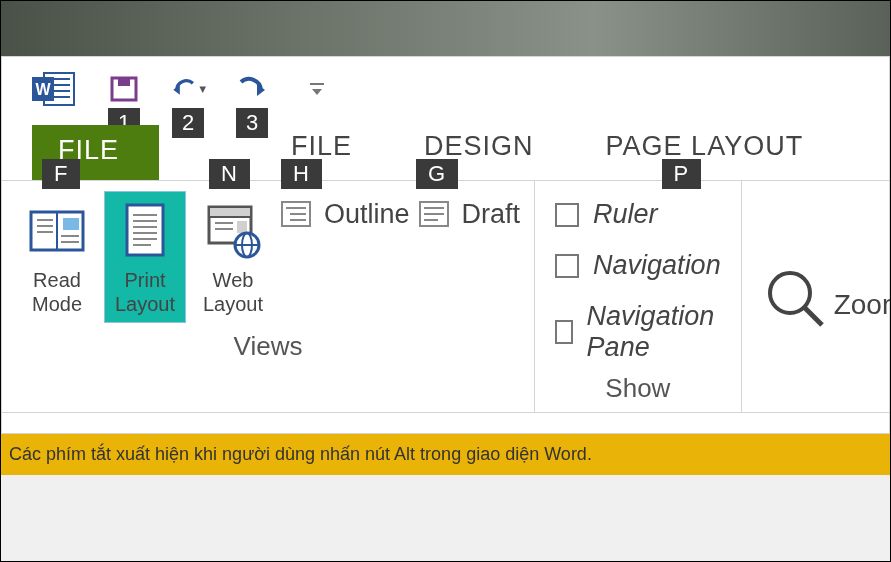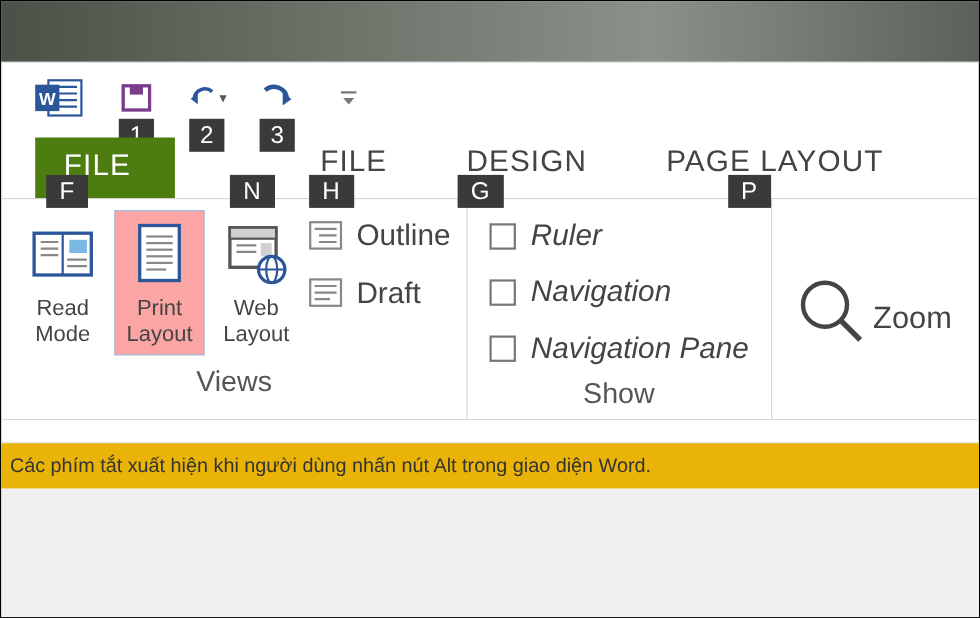--- a/index.html
+++ b/index.html
@@ -15,24 +15,24 @@
     .tab-key-tip { position: absolute; top: 34px; background: #3a3a3a; color: #fff; font-size: 22px; padding: 2px 12px; font-weight: 400; }
     .customize-arrow { width: 18px; height: 18px; color: #777; margin-left: 10px; }
     .tabs { display: flex; align-items: flex-start; padding: 10px 0 0 30px; gap: 48px; position: relative; }
     .tab { font-size: 27px; color: #444; letter-spacing: 1px; position: relative; padding: 6px 12px 12px 12px; cursor: pointer; }
     .tab.file { background: #4d7c0f; color: #fff; font-weight: 500; padding: 10px 40px 14px 26px; }
     .ribbon { display: flex; border-top: 1px solid #d4d4d4; border-bottom: 1px solid #d4d4d4; background: #fff; }
     .group { border-right: 1px solid #d4d4d4; padding: 10px 14px 8px 14px; display: flex; flex-direction: column; align-items: center; }
     .group-row { display: flex; align-items: flex-start; gap: 6px; }
     .group-label { font-size: 26px; color: #555; margin-top: 8px; }
     .big-btn { display: flex; flex-direction: column; align-items: center; padding: 6px 8px; cursor: pointer; border: 1px solid transparent; }
-    .big-btn.selected { background: #fca5a5; border: 1px solid #92c0e0; }
+    .big-btn.selected { background: #14b8a6; border: 1px solid #92c0e0; }
     .big-btn .icon-box { width: 64px; height: 64px; display: flex; align-items: center; justify-content: center; }
     .big-btn .btn-label { font-size: 20px; color: #444; text-align: center; line-height: 1.2; margin-top: 6px; }
-    .small-col { display: flex; flex-direction: column; gap: 21px; padding-top: 8px; }
+    .small-col { display: flex; flex-direction: row; gap: 8px; padding-top: 8px; }
     .small-row { display: flex; align-items: center; gap: 10px; font-size: 27px; color: #444; cursor: pointer; }
     .small-row .sicon { width: 34px; height: 30px; }
     .check-row { display: flex; align-items: center; gap: 14px; font-size: 27px; color: #444; cursor: pointer; padding: 2px 0; font-style: italic; }
     .checkbox { width: 24px; height: 24px; border: 2px solid #777; background: #fff; }
     .zoom-col { display: flex; flex-direction: row; align-items: center; padding: 6px 4px 0 18px; }
     .zoom-col .icon-box { width: 74px; height: 74px; }
     .zoom-col .btn-label { font-size: 28px; color: #444; margin-top: 10px; }
     .caption { font-size: 18px; color: #333; padding: 10px 8px; background: #eab308; }
     .spacer-below { height: 20px; background: #fff; }
   </style>

